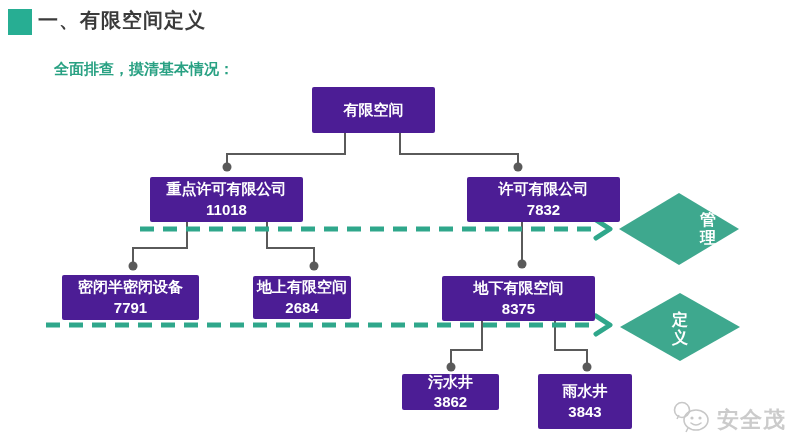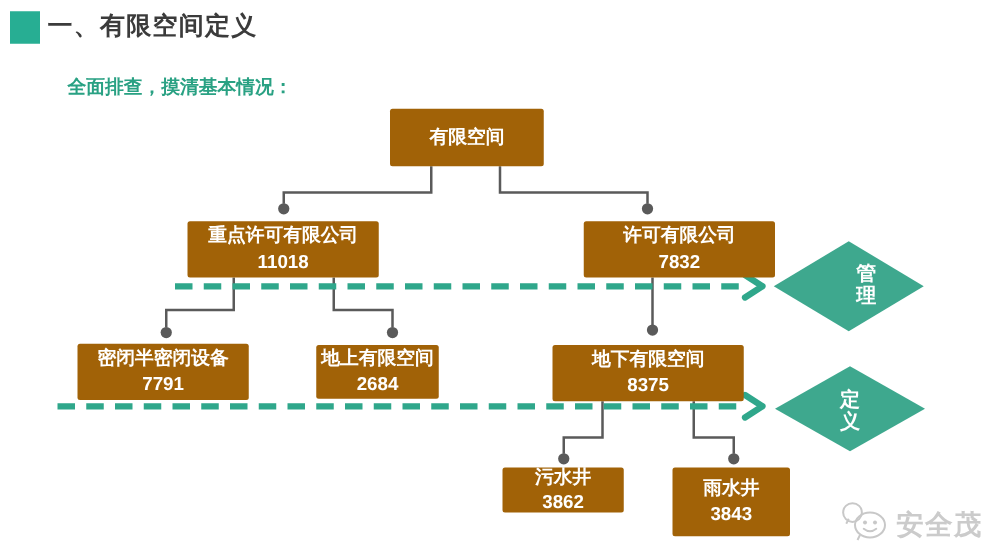--- a/index.html
+++ b/index.html
@@ -14,21 +14,21 @@
     color:#3b3b3b;letter-spacing:1px;white-space:nowrap;
   }
   .intro-text{
     position:absolute;left:54px;top:60px;font-size:15px;font-weight:bold;
     color:#29a183;white-space:nowrap;
   }
   
   svg.diagram{position:absolute;left:0;top:0;}
   
   .node{
-    position:absolute;background:#a16207;color:#ffffff;border-radius:2px;
+    position:absolute;background:#4c1d95;color:#ffffff;border-radius:2px;
     display:flex;flex-direction:column;align-items:center;justify-content:center;
     font-weight:bold;font-size:15px;line-height:1.35;text-align:center;
   }
   .node span{display:block;white-space:nowrap;}
   
   .diamond-label{
     position:absolute;transform:translate(-50%,-50%);
     width:1.05em;font-size:16px;font-weight:bold;color:#ffffff;
     line-height:1.15;text-align:center;word-break:break-all;
   }
@@ -116,21 +116,21 @@
   <div class="node" style="left:402px;top:374px;width:97px;height:36px;">
     <span>污水井</span>
     <span>3862</span>
   </div>
 
   <div class="node" style="left:538px;top:374px;width:94px;height:55px;">
     <span>雨水井</span>
     <span>3843</span>
   </div>
 
-  <div class="diamond-label" style="left:693px;top:229px;">管理</div>
+  <div class="diamond-label" style="left:708px;top:229px;">管理</div>
   <div class="diamond-label" style="left:680px;top:330px;font-family:Liberation Mono, monospace;">定义</div>
 
   <div class="watermark">
     <svg width="42" height="36" viewBox="0 0 42 36">
       <g stroke="#c8c8c8" stroke-width="1.6" fill="none">
         <circle cx="11" cy="11" r="7.5"></circle>
         <path d="M6,20 L8,16"></path>
         <ellipse cx="25" cy="21" rx="12" ry="10"></ellipse>
         <path d="M17,29 L15,33"></path>
         <path d="M20,24 Q25,28 30,24" stroke-linecap="round"></path>

